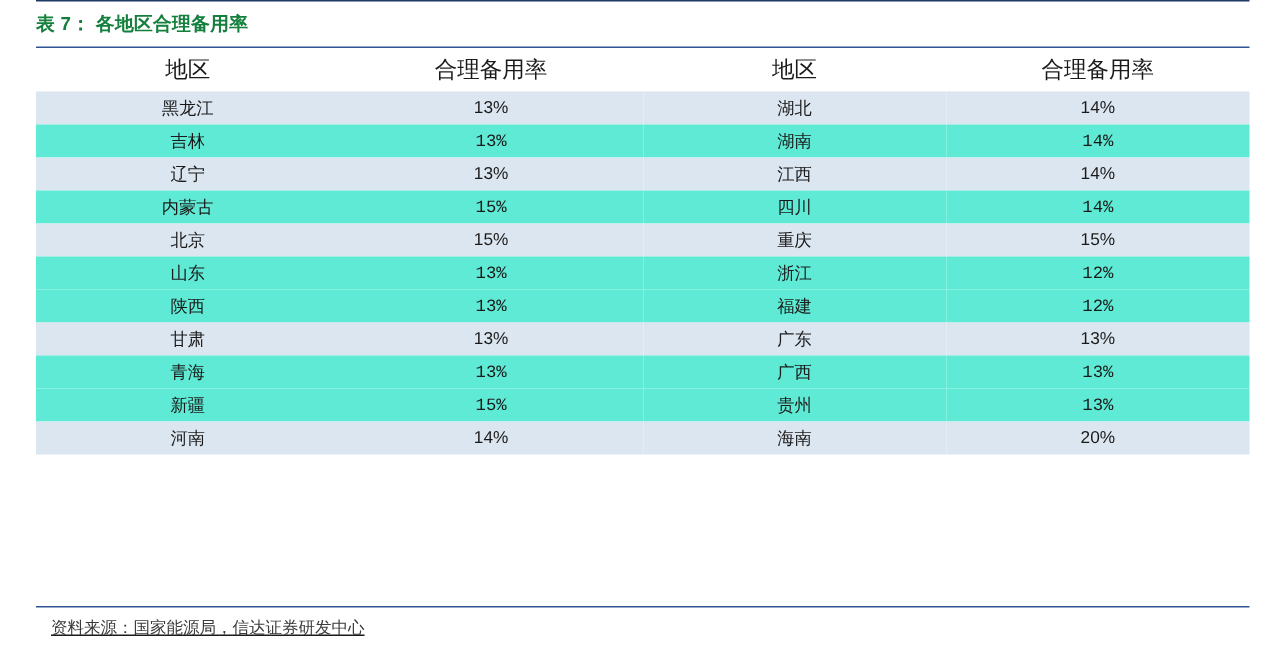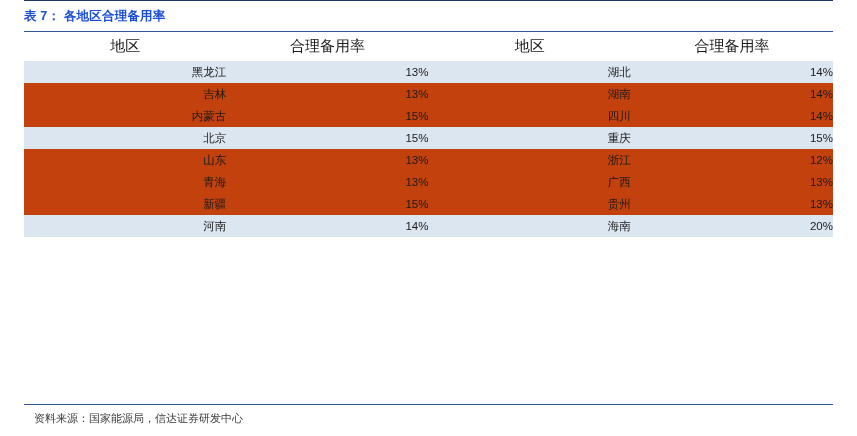--- a/index.html
+++ b/index.html
@@ -17,21 +17,21 @@
   .page {
     position: relative;
     width: 857px;
     height: 436px;
     box-sizing: border-box;
     padding: 0 24px;
   }
   .caption {
     font-size: 12.5px;
     font-weight: bold;
-    color: #1d4ed8;
+    color: #15803d;
     padding-top: 7px;
     padding-bottom: 6px;
     letter-spacing: 0.2px;
   }
   .rule-top {
     border-top: 1.6px solid #1f3864;
     width: 100%;
   }
   .rule-thin {
     border-top: 1px solid #2f5597;
@@ -47,41 +47,43 @@
   table.data th {
     font-size: 15px;
     font-weight: normal;
     color: #1a1a1a;
     text-align: center;
     padding: 5px 0 5px 0;
     background: #ffffff;
   }
   table.data td {
     font-size: 11.5px;
-    text-align: right;
+    text-align: center;
     padding: 3.5px 0 3.5px 0;
     color: #1a1a1a;
   }
   table.data tr.shaded td {
     background: #dce6f1;
   }
   table.data tr.plain td {
-    background: #c2410c;
+    background: #5eead4;
+    font-family: Liberation Mono, monospace;
   }
   .source {
     font-size: 11px;
     color: #3a3a3a;
     padding-top: 6px;
     padding-left: 10px;
   }
   .footer-wrap {
     position: absolute;
     left: 24px;
     right: 24px;
     bottom: 10px;
+    text-decoration: underline;
   }
   .table-wrap {
     position: relative;
   }
 </style>
 </head>
 <body>
 
 <div class="page">
 
@@ -113,37 +115,55 @@
           <td>13%</td>
           <td>湖北</td>
           <td>14%</td>
         </tr>
         <tr class="plain">
           <td>吉林</td>
           <td>13%</td>
           <td>湖南</td>
           <td>14%</td>
         </tr>
+        <tr class="shaded">
+          <td>辽宁</td>
+          <td>13%</td>
+          <td>江西</td>
+          <td>14%</td>
+        </tr>
         <tr class="plain">
           <td>内蒙古</td>
           <td>15%</td>
           <td>四川</td>
           <td>14%</td>
         </tr>
         <tr class="shaded">
           <td>北京</td>
           <td>15%</td>
           <td>重庆</td>
           <td>15%</td>
         </tr>
         <tr class="plain">
           <td>山东</td>
           <td>13%</td>
           <td>浙江</td>
           <td>12%</td>
+        </tr>
+        <tr class="plain">
+          <td>陕西</td>
+          <td>13%</td>
+          <td>福建</td>
+          <td>12%</td>
+        </tr>
+        <tr class="shaded">
+          <td>甘肃</td>
+          <td>13%</td>
+          <td>广东</td>
+          <td>13%</td>
         </tr>
         <tr class="plain">
           <td>青海</td>
           <td>13%</td>
           <td>广西</td>
           <td>13%</td>
         </tr>
         <tr class="plain">
           <td>新疆</td>
           <td>15%</td>

